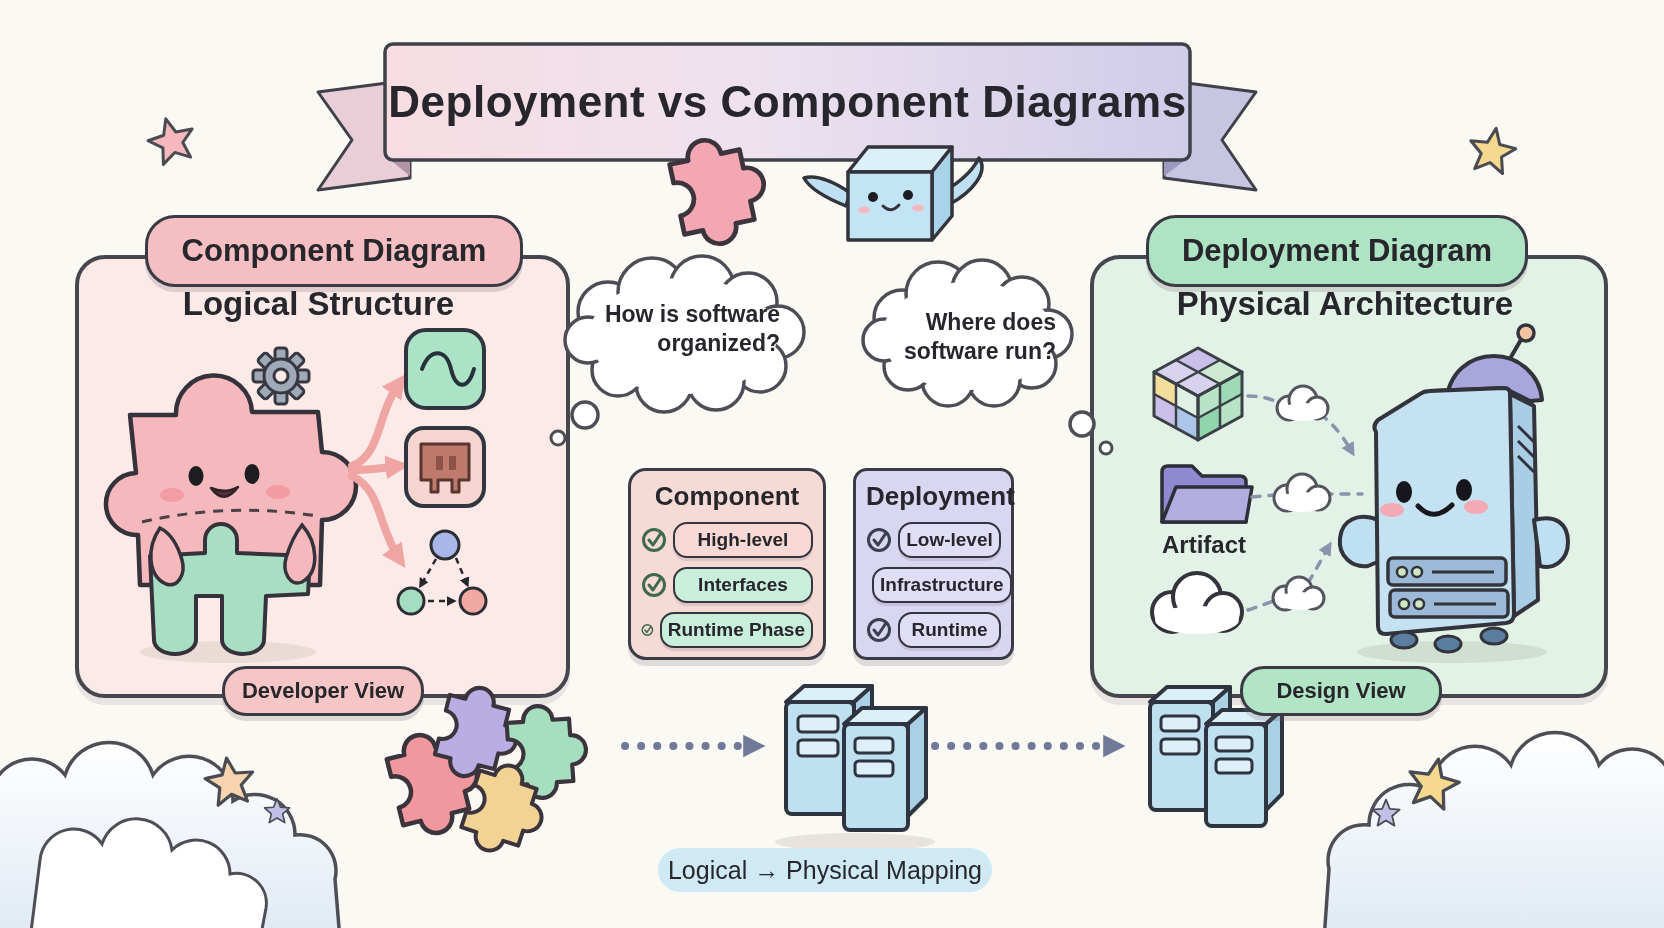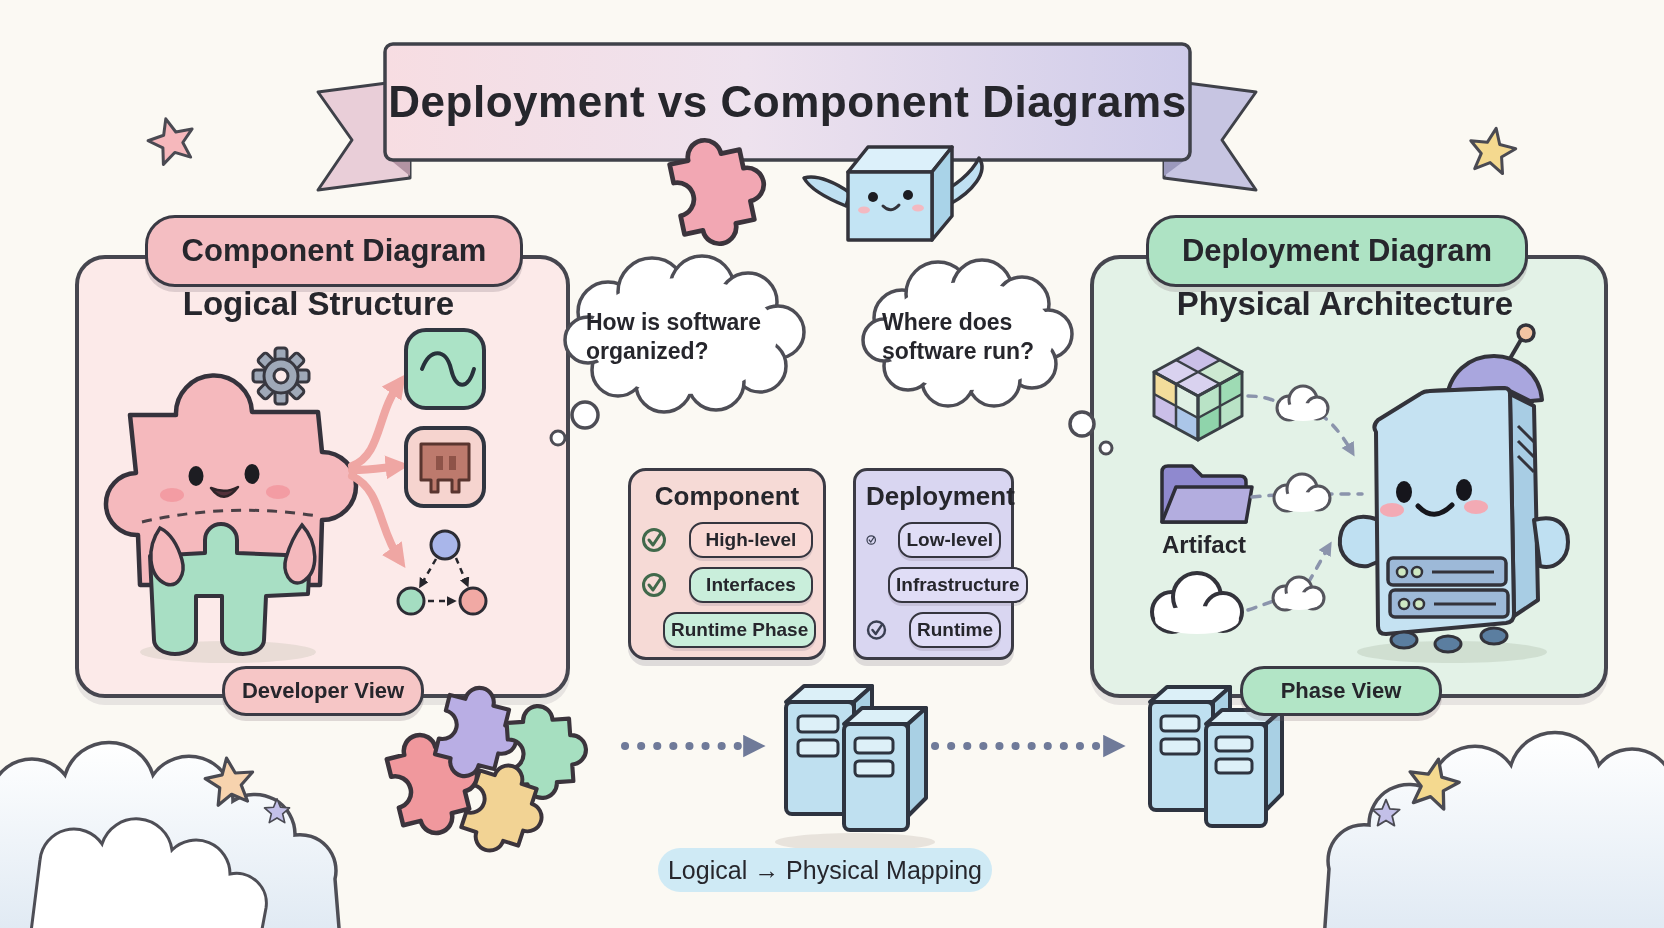--- a/index.html
+++ b/index.html
@@ -1,29 +1,29 @@
 <!DOCTYPE html>
 <html><head>
 <meta charset="utf-8">
 <style>
   html,body{margin:0;padding:0;background:#e8e6e0;}
   .stage{position:relative;width:1664px;height:928px;background:#fbf9f3;overflow:hidden;
          font-family:"Liberation Sans","DejaVu Sans",sans-serif;color:#26262c;}
   .abs{position:absolute;}
-  .center{display:flex;align-items:center;justify-content:center;text-align:left;}
+  .center{display:flex;align-items:center;justify-content:center;text-align:right;}
   .panel{border:4px solid #46464f;border-radius:30px;box-shadow:0 7px 0 rgba(120,110,125,.15);}
   .badge{border:3.5px solid #3a3a44;border-radius:30px;font-weight:800;
          box-shadow:0 5px 0 rgba(120,100,110,.22);}
   .page-title{font-size:44px;font-weight:800;letter-spacing:.5px;}
   .panel-subtitle{font-size:33px;font-weight:800;}
   .thought-text{font-size:23px;font-weight:800;line-height:1.25;}
   .card{border:3.5px solid #3b3b45;border-radius:18px;box-shadow:0 6px 0 rgba(110,100,120,.2);
         padding:10px 10px 8px 10px;box-sizing:border-box;}
   .card-title{font-size:26px;font-weight:800;text-align:center;margin-bottom:10px;}
-  .card-row{display:flex;align-items:center;gap:22px;margin-bottom:9px;}
+  .card-row{display:flex;align-items:center;gap:6px;margin-bottom:9px;}
   .pill{flex:1;border:2.5px solid #35353f;border-radius:14px;font-size:19px;font-weight:700;
         text-align:center;padding:5px 6px;white-space:nowrap;box-shadow:0 3px 0 rgba(110,100,120,.18);}
   .map-label{background:#cfeaf5;border-radius:24px;font-size:25px;font-weight:400;}
 </style>
 </head>
 <body>
 
 <div class="stage">
 
   <div class="abs panel" style="left:75px;top:255px;width:487px;height:435px;background:#fceae9;"></div>
@@ -326,21 +326,21 @@
   <div class="abs center page-title" style="left:385px;top:44px;width:805px;height:116px;">Deployment vs Component Diagrams</div>
 
   <div class="abs center badge" style="left:145px;top:215px;width:372px;height:66px;background:#f4bec2;font-size:31px;">
     <span>Component Diagram</span>
   </div>
   <div class="abs center panel-subtitle" style="left:75px;top:288px;width:487px;height:32px;">Logical Structure</div>
   <div class="abs center badge" style="left:222px;top:666px;width:196px;height:44px;background:#f6c6c6;font-size:22px;border-radius:24px;">
     <span>Developer View</span>
   </div>
 
-  <div class="abs center thought-text" style="left:586px;top:296px;width:194px;height:82px;">How is software organized?</div>
+  <div class="abs center thought-text" style="left:586px;top:288px;width:194px;height:82px;">How is software organized?</div>
   <div class="abs center thought-text" style="left:882px;top:296px;width:174px;height:82px;">Where does software run?</div>
 
   <div class="abs card" style="left:628px;top:468px;width:198px;height:192px;background:#f6dad6;">
     <div class="card-title">Component</div>
     <div class="card-row">
       <svg width="26" height="26" viewBox="0 0 26 26">
         <circle cx="13" cy="13" r="10.5" fill="none" stroke="#41694b" stroke-width="3"></circle>
         <path d="M 8,13 l 4,5 l 8,-12" fill="none" stroke="#41694b" stroke-width="3" stroke-linecap="round" stroke-linejoin="round"></path>
         </svg>
       <div class="pill" style="background:#f9d9d5;">High-level</div>
@@ -385,18 +385,18 @@
       <div class="pill" style="background:#e0ddf6;max-width:110px;">Runtime</div>
     </div>
   </div>
 
   <div class="abs center panel-subtitle" style="left:1090px;top:288px;width:510px;height:32px;">Physical Architecture</div>
   <div class="abs center badge" style="left:1146px;top:215px;width:376px;height:66px;background:#aee3c4;font-size:31px;">
     <span>Deployment Diagram</span>
   </div>
   <div class="abs center" style="left:1152px;top:530px;width:104px;height:30px;font-size:24px;font-weight:800;">Artifact</div>
   <div class="abs center badge" style="left:1240px;top:666px;width:196px;height:44px;background:#b2e5c6;font-size:22px;border-radius:24px;">
-    <span>Phase View</span>
+    <span>Design View</span>
   </div>
 
   <div class="abs center map-label" style="left:658px;top:848px;width:334px;height:44px;">Logical → Physical Mapping</div>
 
 </div>
 
 </body></html>

